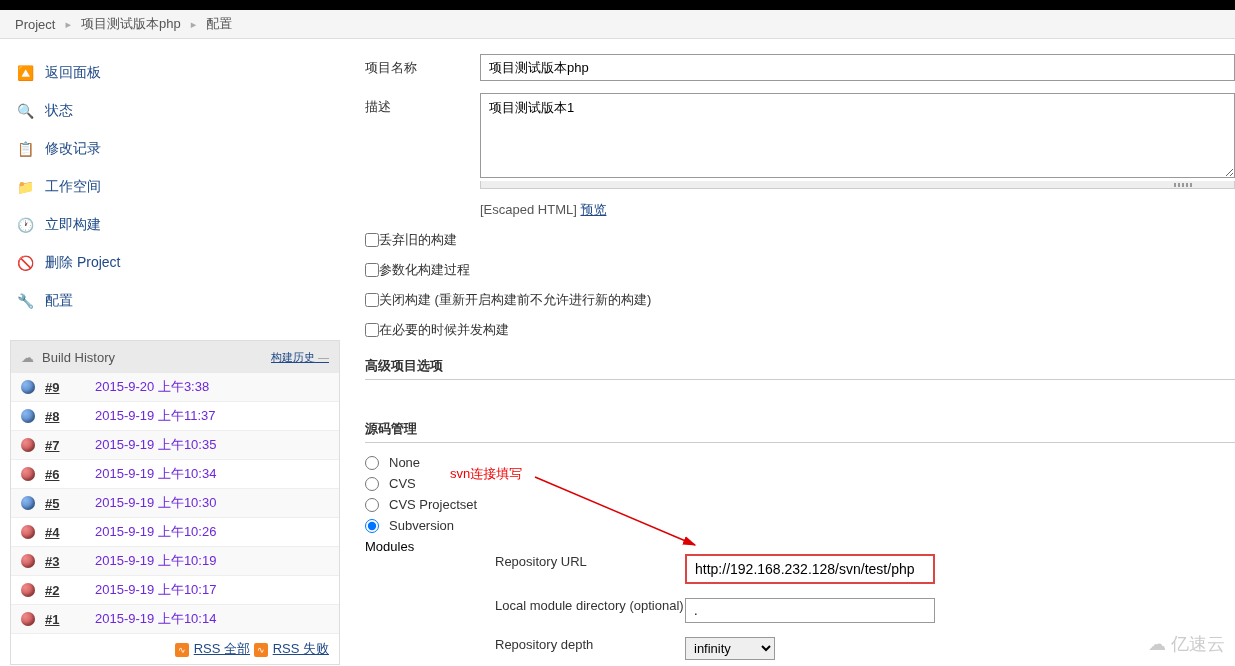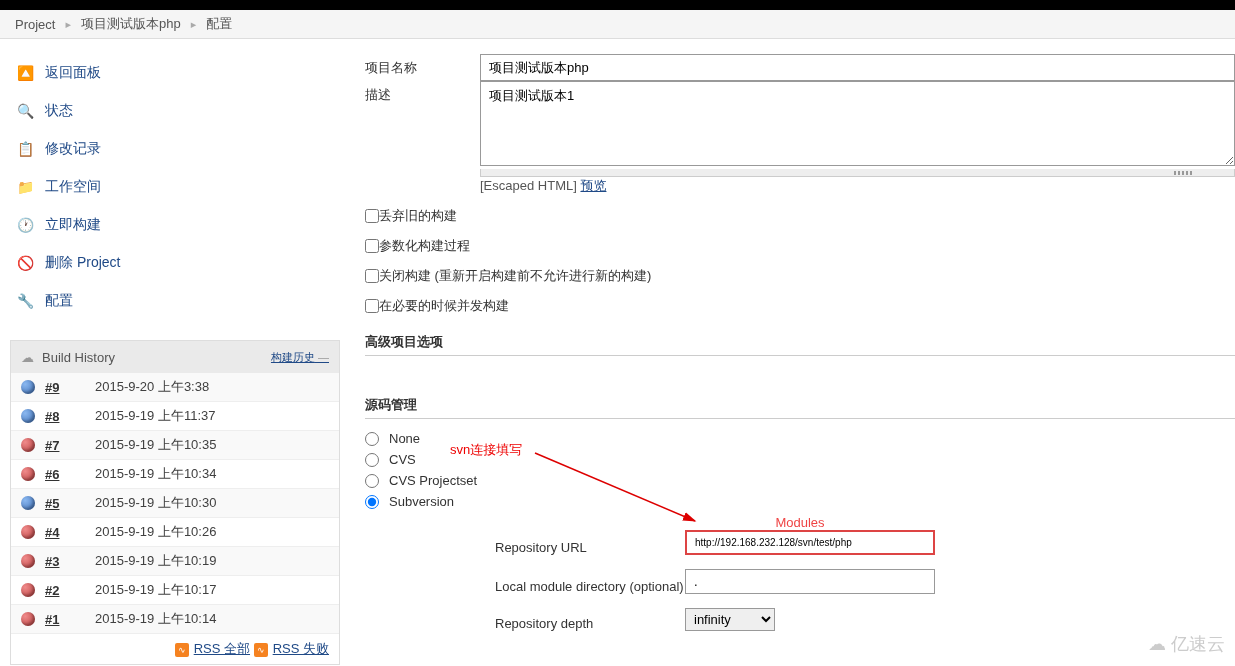--- a/index.html
+++ b/index.html
@@ -15,50 +15,50 @@
     .build-history { margin-top: 20px; border: 1px solid #ddd; background: #f6f6f6; }
     .bh-header { background: #eaeaea; padding: 8px 10px; display: flex; align-items: center; justify-content: space-between; color: #555; font-size: 13px; }
     .bh-header-left { display: flex; align-items: center; gap: 8px; }
     .bh-link { color: #204a87; text-decoration: underline; font-size: 11px; }
     .bh-row { display: flex; align-items: center; padding: 5px 10px; border-bottom: 1px solid #eee; background: #fff; font-size: 13px; }
     .bh-row:nth-child(odd) { background: #f9f9f9; }
     .bh-ball { width: 14px; height: 14px; border-radius: 50%; margin-right: 10px; box-shadow: inset -2px -2px 3px rgba(0,0,0,0.3); }
     .ball-blue { background: radial-gradient(circle at 30% 30%, #8bb8f0, #3b6db5); }
     .ball-red { background: radial-gradient(circle at 30% 30%, #f08b8b, #b53b3b); }
     .bh-num { width: 50px; font-weight: bold; text-decoration: underline; }
-    .bh-date { color: #404040; text-align: right; }
+    .bh-date { color: #6d28d9; text-align: right; }
     .rss-row { text-align: right; padding: 6px 10px; background: #fff; }
     .rss-row a { color: #204a87; text-decoration: underline; font-size: 13px; margin-left: 5px; }
     .rss-ico { display: inline-block; width: 14px; height: 14px; background: #f58220; color: #fff; font-size: 9px; border-radius: 2px; text-align: center; line-height: 14px; vertical-align: middle; }
     .content { flex: 1; padding: 15px 0 0 15px; }
-    .form-row { display: flex; }
+    .form-row { display: flex; margin-bottom: 12px; }
     .form-label { width: 115px; padding-top: 5px; color: #333; }
     .form-input { flex: 1; }
     .txt-input { width: 100%; border: 1px solid #999; padding: 5px 8px; font-size: 13px; font-family: inherit; }
     .txt-area { width: 100%; border: 1px solid #999; padding: 5px 8px; font-size: 13px; height: 85px; resize: vertical; font-family: Liberation Sans, sans-serif; }
     .resize-handle { width: 100%; height: 8px; background: #eee; border: 1px solid #ccc; border-top: none; cursor: ns-resize; position: relative; }
     .resize-handle::after { content: ""; position: absolute; right: 40px; top: 2px; width: 20px; height: 4px; background: repeating-linear-gradient(90deg, #999 0 2px, transparent 2px 4px); }
     .escaped-row { margin-left: 115px; margin-bottom: 12px; color: #555; }
     .escaped-row a { color: #204a87; text-decoration: underline; }
     .checkbox-row { margin-bottom: 12px; display: flex; align-items: center; }
     .checkbox-row input { width: 14px; height: 14px; }
     .section-head { font-weight: bold; margin: 18px 0 12px 0; border-bottom: 1px solid #ccc; padding-bottom: 4px; }
     .radio-row { margin-bottom: 6px; display: flex; align-items: center; gap: 10px; }
     .radio-row input { width: 14px; height: 14px; }
     .svn-annotation { color: #e00; position: absolute; }
     .svn-arrow-container { position: relative; }
     .sub-fields { margin-left: 130px; }
-    .sub-row { display: flex; align-items: flex-end; margin-bottom: 14px; }
+    .sub-row { display: flex; align-items: flex-start; margin-bottom: 14px; }
     .sub-label { width: 190px; color: #333; }
-    .sub-input { border: 2px solid #d44; padding: 5px 8px; width: 250px; font-size: 10px; }
+    .sub-input { border: 2px solid #d44; padding: 5px 8px; width: 250px; font-size: 14px; }
     .sub-input-normal { border: 1px solid #999; padding: 4px 8px; width: 250px; font-size: 13px; }
     .sub-select { border: 1px solid #999; padding: 2px 4px; width: 90px; font-size: 13px; }
     .watermark { position: fixed; bottom: 10px; right: 10px; color: #ccc; font-size: 18px; display: flex; align-items: center; gap: 5px; }
     svg.arrow { position: absolute; pointer-events: none; }
-    .modules-label { margin-left: 0; color: #ef4444; margin-top: 4px; text-align: center; }
+    .modules-label { margin-left: 0; color: #000000; margin-top: 4px; }
   </style>
 </head>
 <body>
 
 <div class="topbar"></div>
 
 <div class="breadcrumb">
   <a href="#">Project</a>
   <span class="chev">▸</span>
   <a href="#">项目测试版本php</a>

